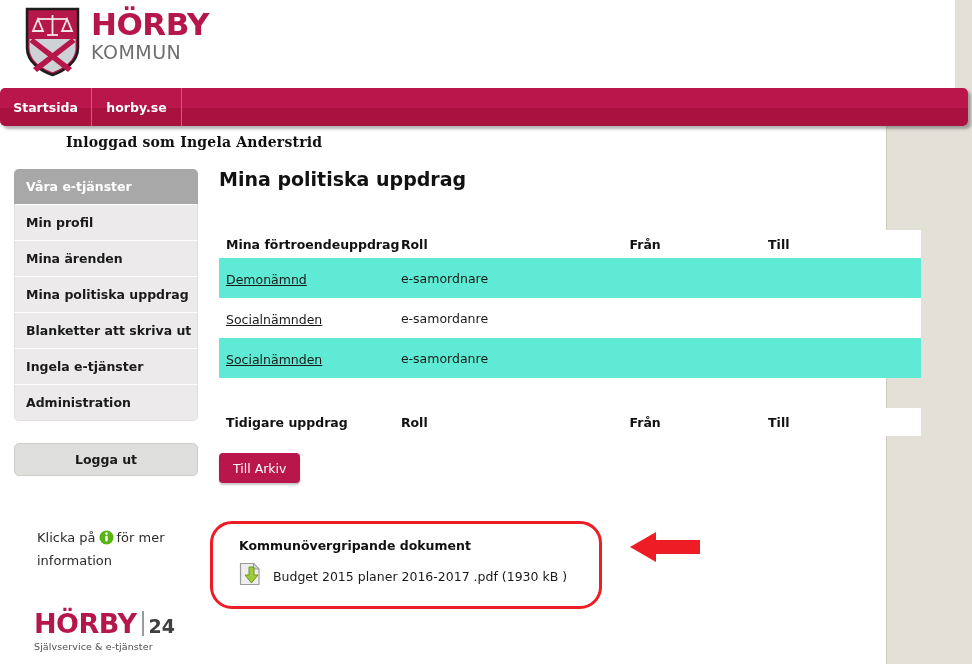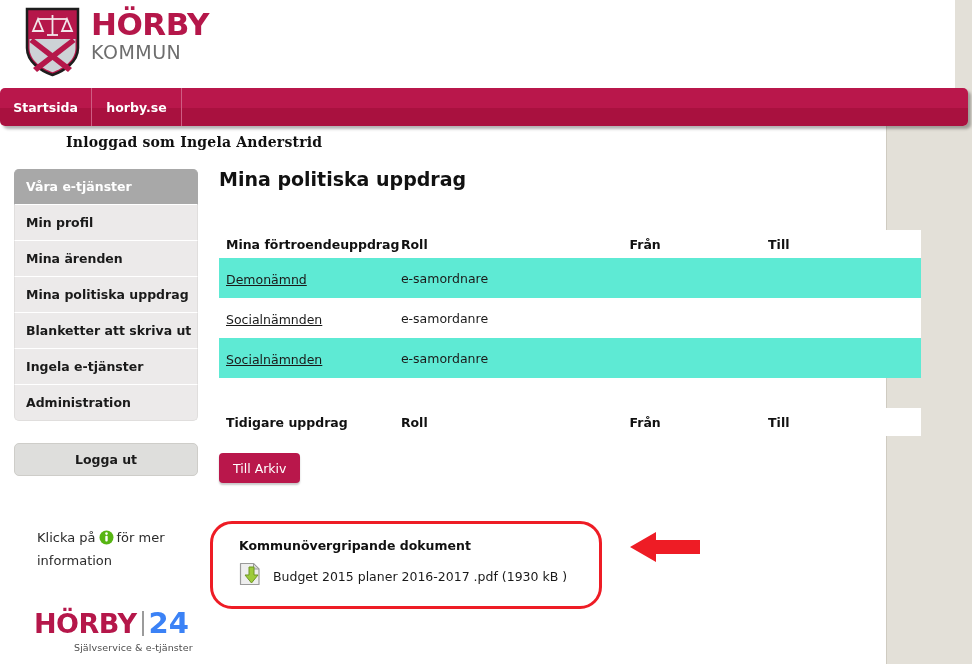--- a/index.html
+++ b/index.html
@@ -187,30 +187,29 @@
   #footer-sep {
     display: inline-block;
     width: 2px;
     height: 25px;
     background: #9b9b9b;
     margin: 0 5px;
     position: relative;
     top: 3px;
   }
   #footer-24 {
-    font-size: 29px;
-    font-weight: bold;
-    color: #3b82f6;
+    font-size: 19px;
+    font-weight: bold;
+    color: #404040;
   }
   #footer-tag {
     font-size: 9.5px;
     color: #4d4d4d;
     margin-top: 4px;
     letter-spacing: 0.1px;
-    margin-left: 40px;
   }
 
   
   #page-title {
     position: absolute;
     left: 219px; top: 168px;
     font-family: "DejaVu Sans", "Liberation Sans", sans-serif;
     font-size: 19px;
     font-weight: bold;
     color: #111111;

